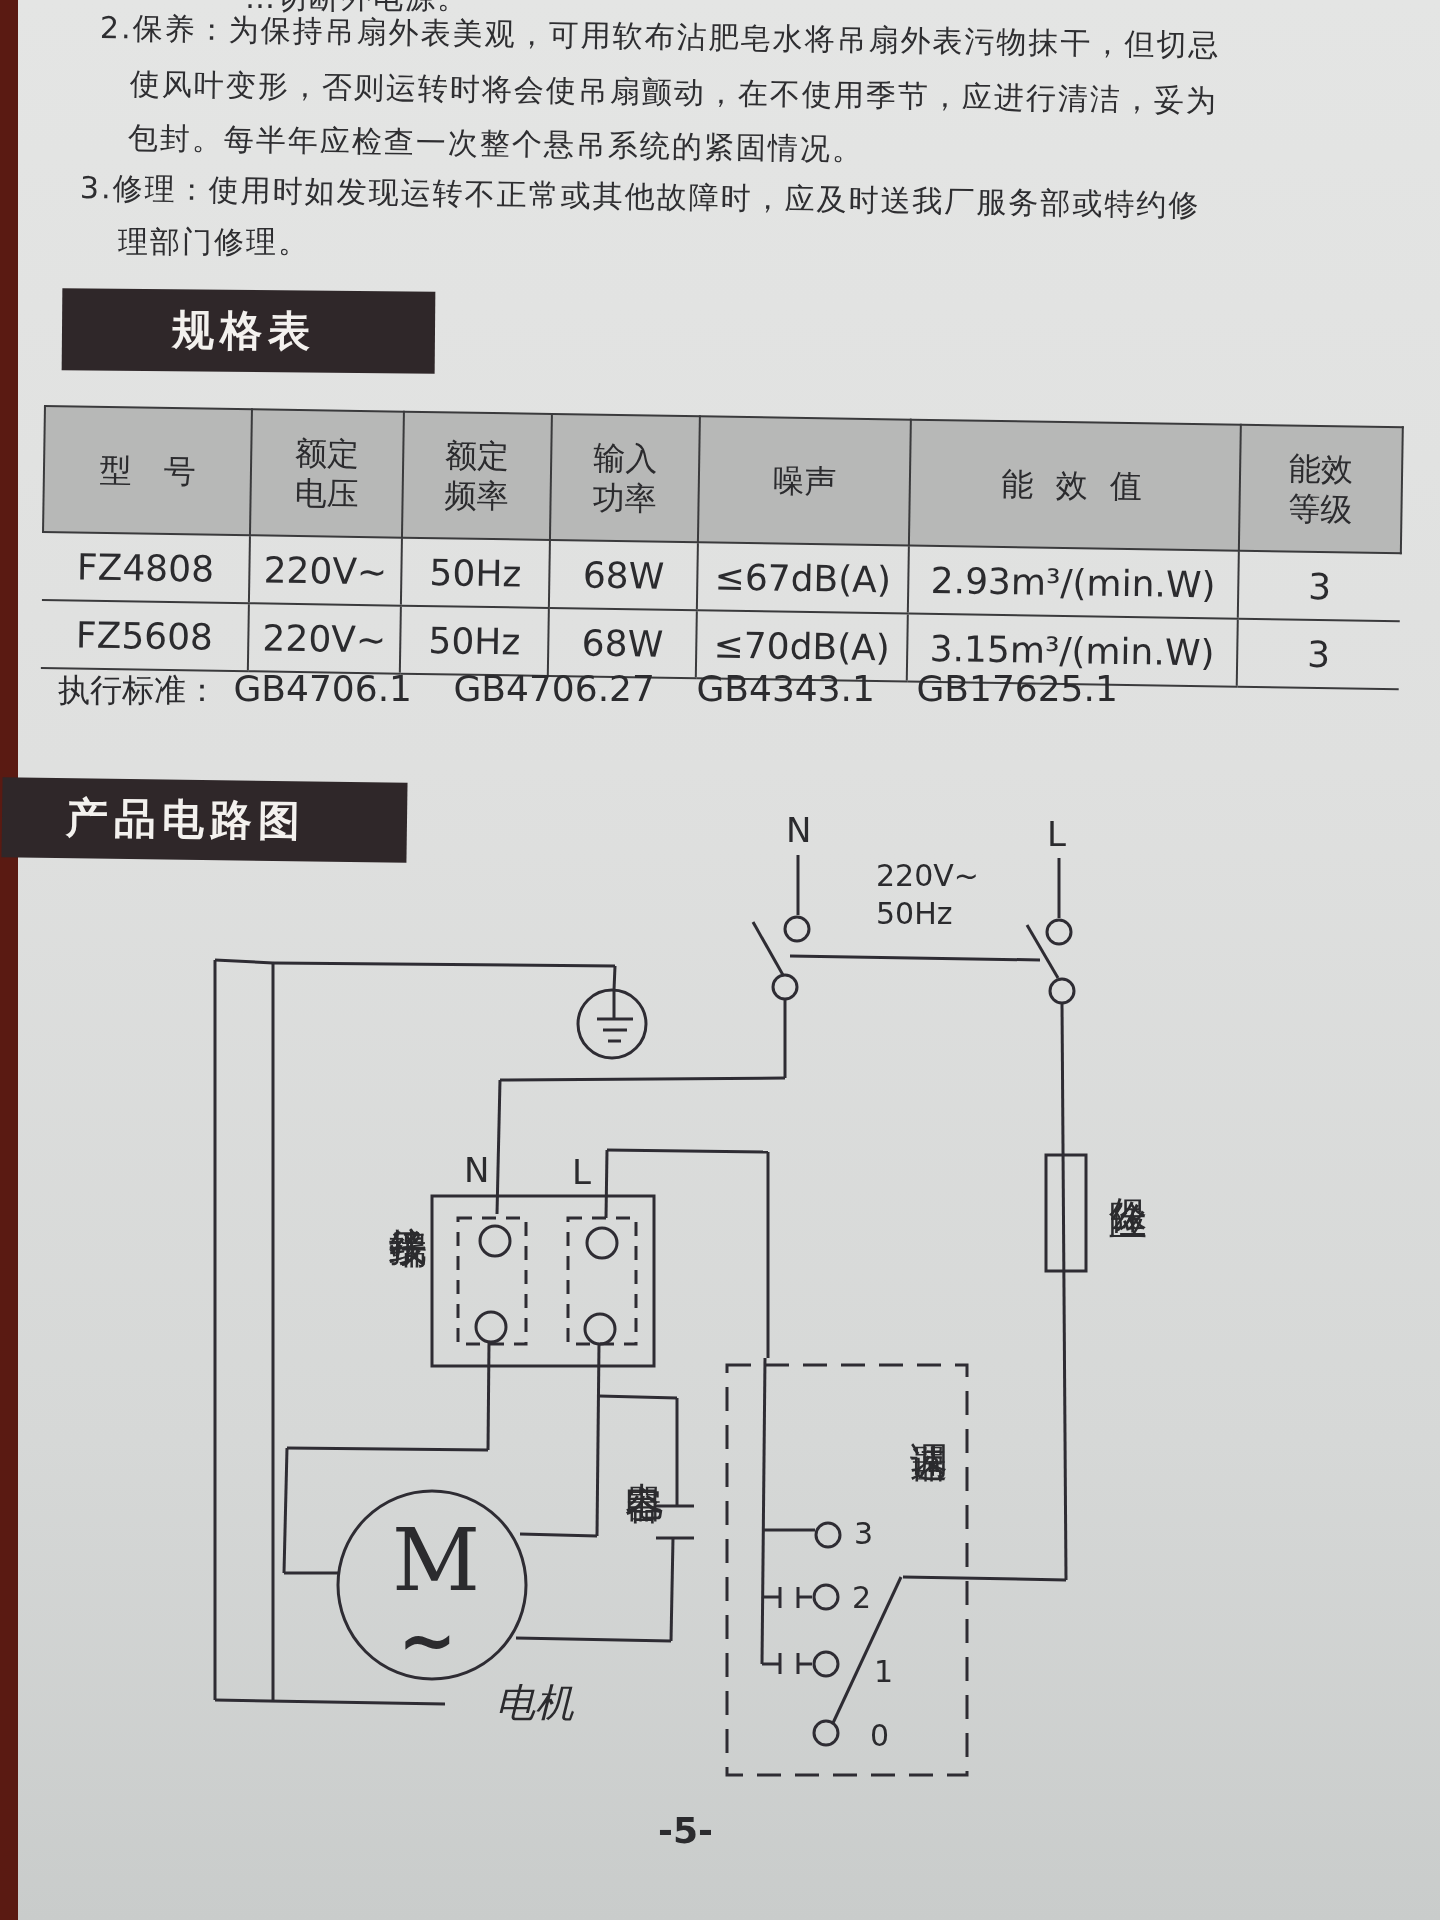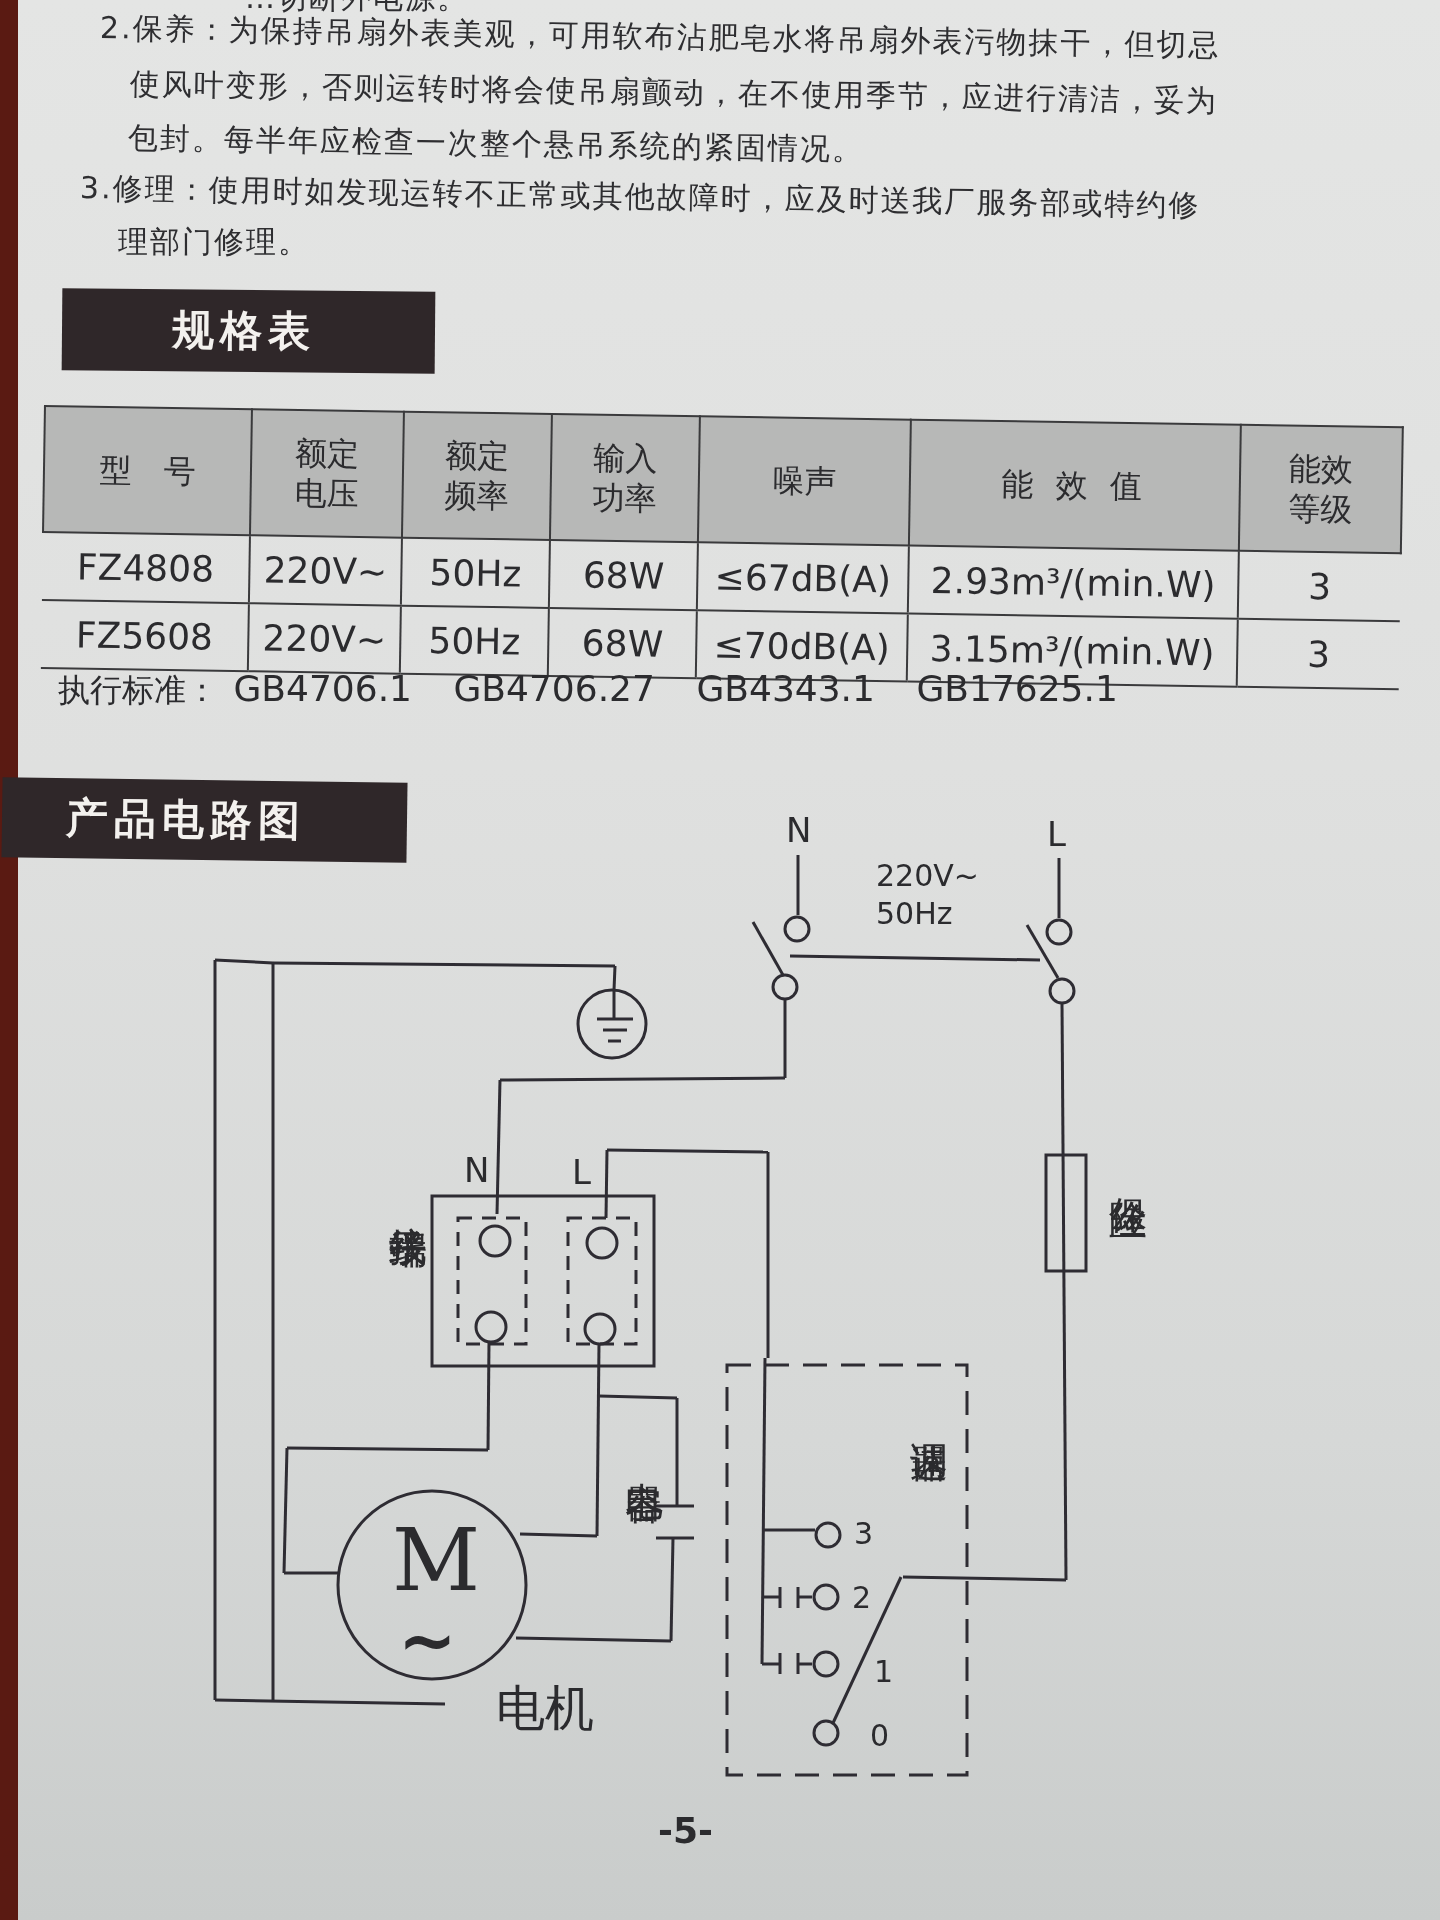--- a/index.html
+++ b/index.html
@@ -191,20 +191,20 @@
 <div class="lbl" style="left:464px;top:1150px;">N</div>
 <div class="lbl" style="left:572px;top:1152px;">L</div>
 <div class="vlbl" style="left:382px;top:1196px;">接线端子</div>
 
 <div class="vlbl" style="left:1102px;top:1168px;">保险丝</div>
 <div class="vlbl" style="left:618px;top:1452px;">电容器</div>
 <div class="vlbl" style="left:903px;top:1412px;">调速器</div>
 
 <div class="lbl" style="left:392px;top:1510px;font-family:'DejaVu Serif','Liberation Serif',serif;font-size:86px;">M</div>
 <div class="lbl" style="left:398px;top:1600px;font-size:70px;font-weight:bold;">~</div>
-<div class="lbl" style="left:496px;top:1676px;font-size:49px;">电机</div>
+<div class="lbl" style="left:496px;top:1676px;font-size:39px;font-style:italic;">电机</div>
 
 <div class="lbl" style="left:854px;top:1516px;font-size:30px;">3</div>
 <div class="lbl" style="left:852px;top:1580px;font-size:30px;">2</div>
 <div class="lbl" style="left:874px;top:1654px;font-size:30px;">1</div>
 <div class="lbl" style="left:870px;top:1718px;font-size:30px;">0</div>
 
 <div class="page-num">-5-</div>
 
 </body></html>

